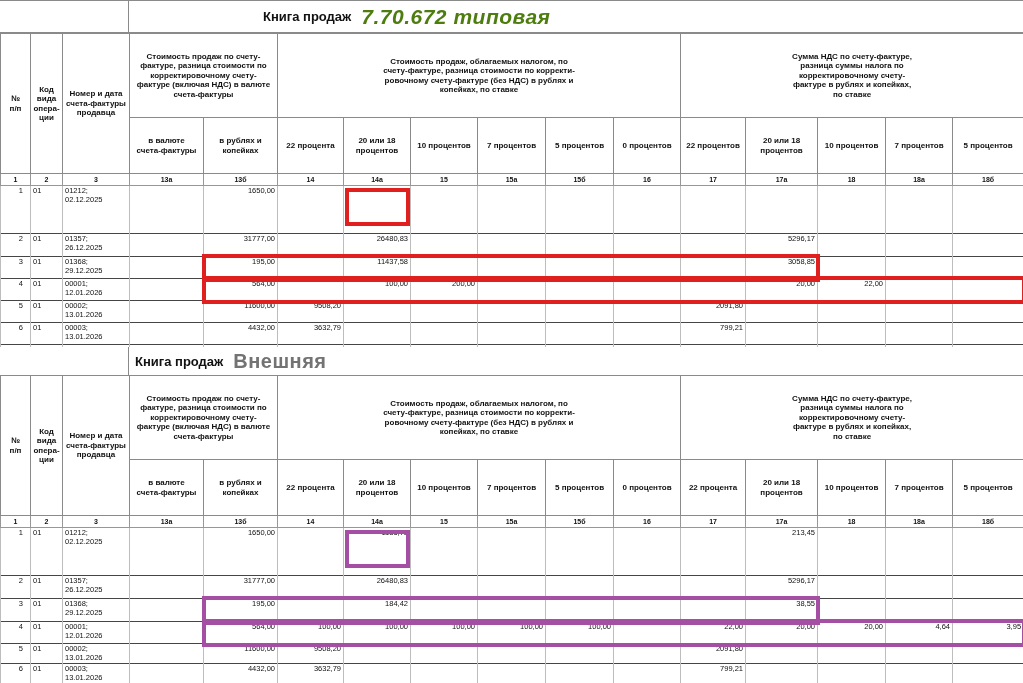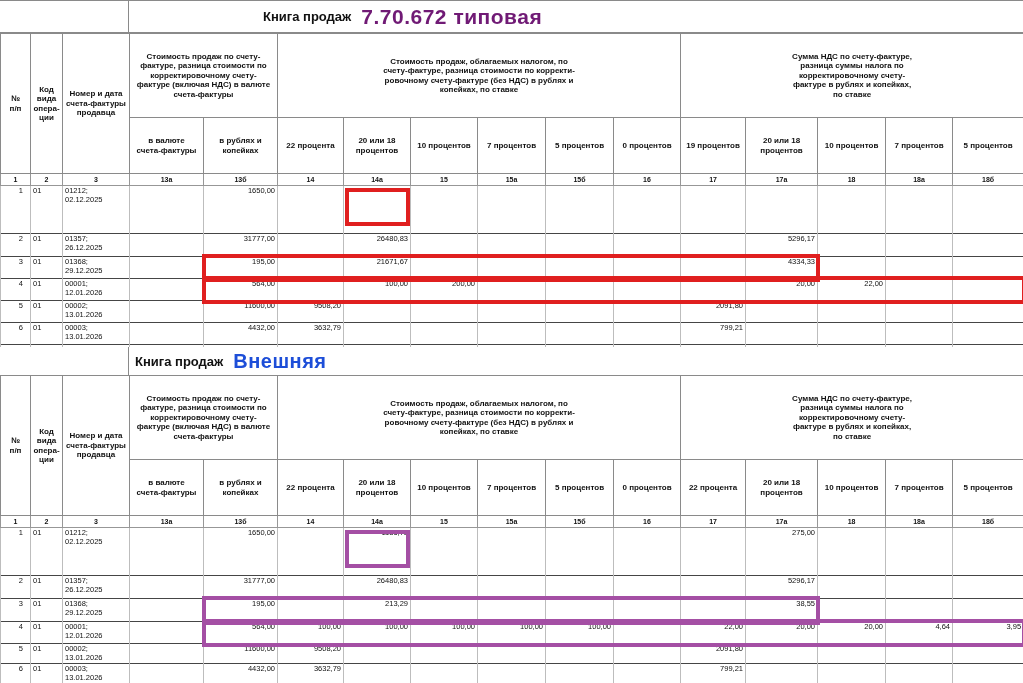--- a/index.html
+++ b/index.html
@@ -33,21 +33,21 @@
 </head>
 <body>
 
 <div class="screen">
 
   <section class="book" style="top:0;height:347px;">
     <div class="book-title bordered" style="height:33px;">
       <div class="title-spacer"></div>
       <div class="title-text" style="padding-left:134px;">
         <span class="t-label">Книга продаж</span>
-        <span class="t-ver" style="color:#701a75;">7.70.672 типовая</span>
+        <span class="t-ver" style="color:#4d7c0f;font-style:italic;">7.70.672 типовая</span>
       </div>
     </div>
     <table>
         <colgroup>
           <col style="width: 30px;">
           <col style="width: 32px;">
           <col style="width: 67px;">
           <col style="width: 74px;">
           <col style="width: 74px;">
           <col style="width: 66px;">
@@ -93,21 +93,21 @@
 счета-фактуры</th>
             <th class="hdr">в рублях и
 копейках</th>
             <th class="hdr">22 процента</th>
             <th class="hdr">20 или 18
 процентов</th>
             <th class="hdr">10 процентов</th>
             <th class="hdr">7 процентов</th>
             <th class="hdr">5 процентов</th>
             <th class="hdr">0 процентов</th>
-            <th class="hdr">19 процентов</th>
+            <th class="hdr">22 процентов</th>
             <th class="hdr">20 или 18
 процентов</th>
             <th class="hdr">10 процентов</th>
             <th class="hdr">7 процентов</th>
             <th class="hdr">5 процентов</th>
           </tr>
           <tr style="height: 12px;">
             <td class="numcell">1</td>
             <td class="numcell">2</td>
             <td class="numcell">3</td>
@@ -166,27 +166,27 @@
             <td class="cell r"></td>
           </tr>
           <tr style="height: 22px;">
             <td class="cell rno">3</td>
             <td class="cell l">01</td>
             <td class="cell l">01368;
 29.12.2025</td>
             <td class="cell r"></td>
             <td class="cell r">195,00</td>
             <td class="cell r"></td>
-            <td class="cell r">21671,67</td>
-            <td class="cell r"></td>
-            <td class="cell r"></td>
-            <td class="cell r"></td>
-            <td class="cell r"></td>
-            <td class="cell r"></td>
-            <td class="cell r">4334,33</td>
+            <td class="cell r">11437,58</td>
+            <td class="cell r"></td>
+            <td class="cell r"></td>
+            <td class="cell r"></td>
+            <td class="cell r"></td>
+            <td class="cell r"></td>
+            <td class="cell r">3058,85</td>
             <td class="cell r"></td>
             <td class="cell r"></td>
             <td class="cell r"></td>
           </tr>
           <tr style="height: 22px;">
             <td class="cell rno">4</td>
             <td class="cell l">01</td>
             <td class="cell l">00001;
 12.01.2026</td>
             <td class="cell r"></td>
@@ -264,21 +264,21 @@
   <div class="hbox" style="border-color: rgb(224, 31, 31); left: 344.5px; top: 187.5px; width: 65px; height: 38px;"></div>
       <div class="hbox" style="border-color: rgb(224, 31, 31); left: 201.5px; top: 253.5px; width: 618.031px; height: 28px;"></div>
       <div class="hbox" style="border-color: rgb(224, 31, 31); left: 201.5px; top: 275.5px; width: 824.062px; height: 28px;"></div>
     </section>
 
   <section class="book" style="top:347px;height:336px;">
     <div class="book-title" style="height:28px;">
       <div class="title-spacer"></div>
       <div class="title-text" style="padding-left:6px;">
         <span class="t-label">Книга продаж</span>
-        <span class="t-ver" style="color:#1d4ed8;font-size:20px;">Внешняя</span>
+        <span class="t-ver" style="color:#737373;font-size:20px;">Внешняя</span>
       </div>
     </div>
     <table>
         <colgroup>
           <col style="width: 30px;">
           <col style="width: 32px;">
           <col style="width: 67px;">
           <col style="width: 74px;">
           <col style="width: 74px;">
           <col style="width: 66px;">
@@ -365,21 +365,21 @@
 02.12.2025</td>
             <td class="cell r"></td>
             <td class="cell r">1650,00</td>
             <td class="cell r"></td>
             <td class="cell r">1136,73</td>
             <td class="cell r"></td>
             <td class="cell r"></td>
             <td class="cell r"></td>
             <td class="cell r"></td>
             <td class="cell r"></td>
-            <td class="cell r">275,00</td>
+            <td class="cell r">213,45</td>
             <td class="cell r"></td>
             <td class="cell r"></td>
             <td class="cell r"></td>
           </tr>
           <tr style="height: 23px;">
             <td class="cell rno">2</td>
             <td class="cell l">01</td>
             <td class="cell l">01357;
 26.12.2025</td>
             <td class="cell r"></td>
@@ -397,21 +397,21 @@
             <td class="cell r"></td>
           </tr>
           <tr style="height: 23px;">
             <td class="cell rno">3</td>
             <td class="cell l">01</td>
             <td class="cell l">01368;
 29.12.2025</td>
             <td class="cell r"></td>
             <td class="cell r">195,00</td>
             <td class="cell r"></td>
-            <td class="cell r">213,29</td>
+            <td class="cell r">184,42</td>
             <td class="cell r"></td>
             <td class="cell r"></td>
             <td class="cell r"></td>
             <td class="cell r"></td>
             <td class="cell r"></td>
             <td class="cell r">38,55</td>
             <td class="cell r"></td>
             <td class="cell r"></td>
             <td class="cell r"></td>
           </tr>

